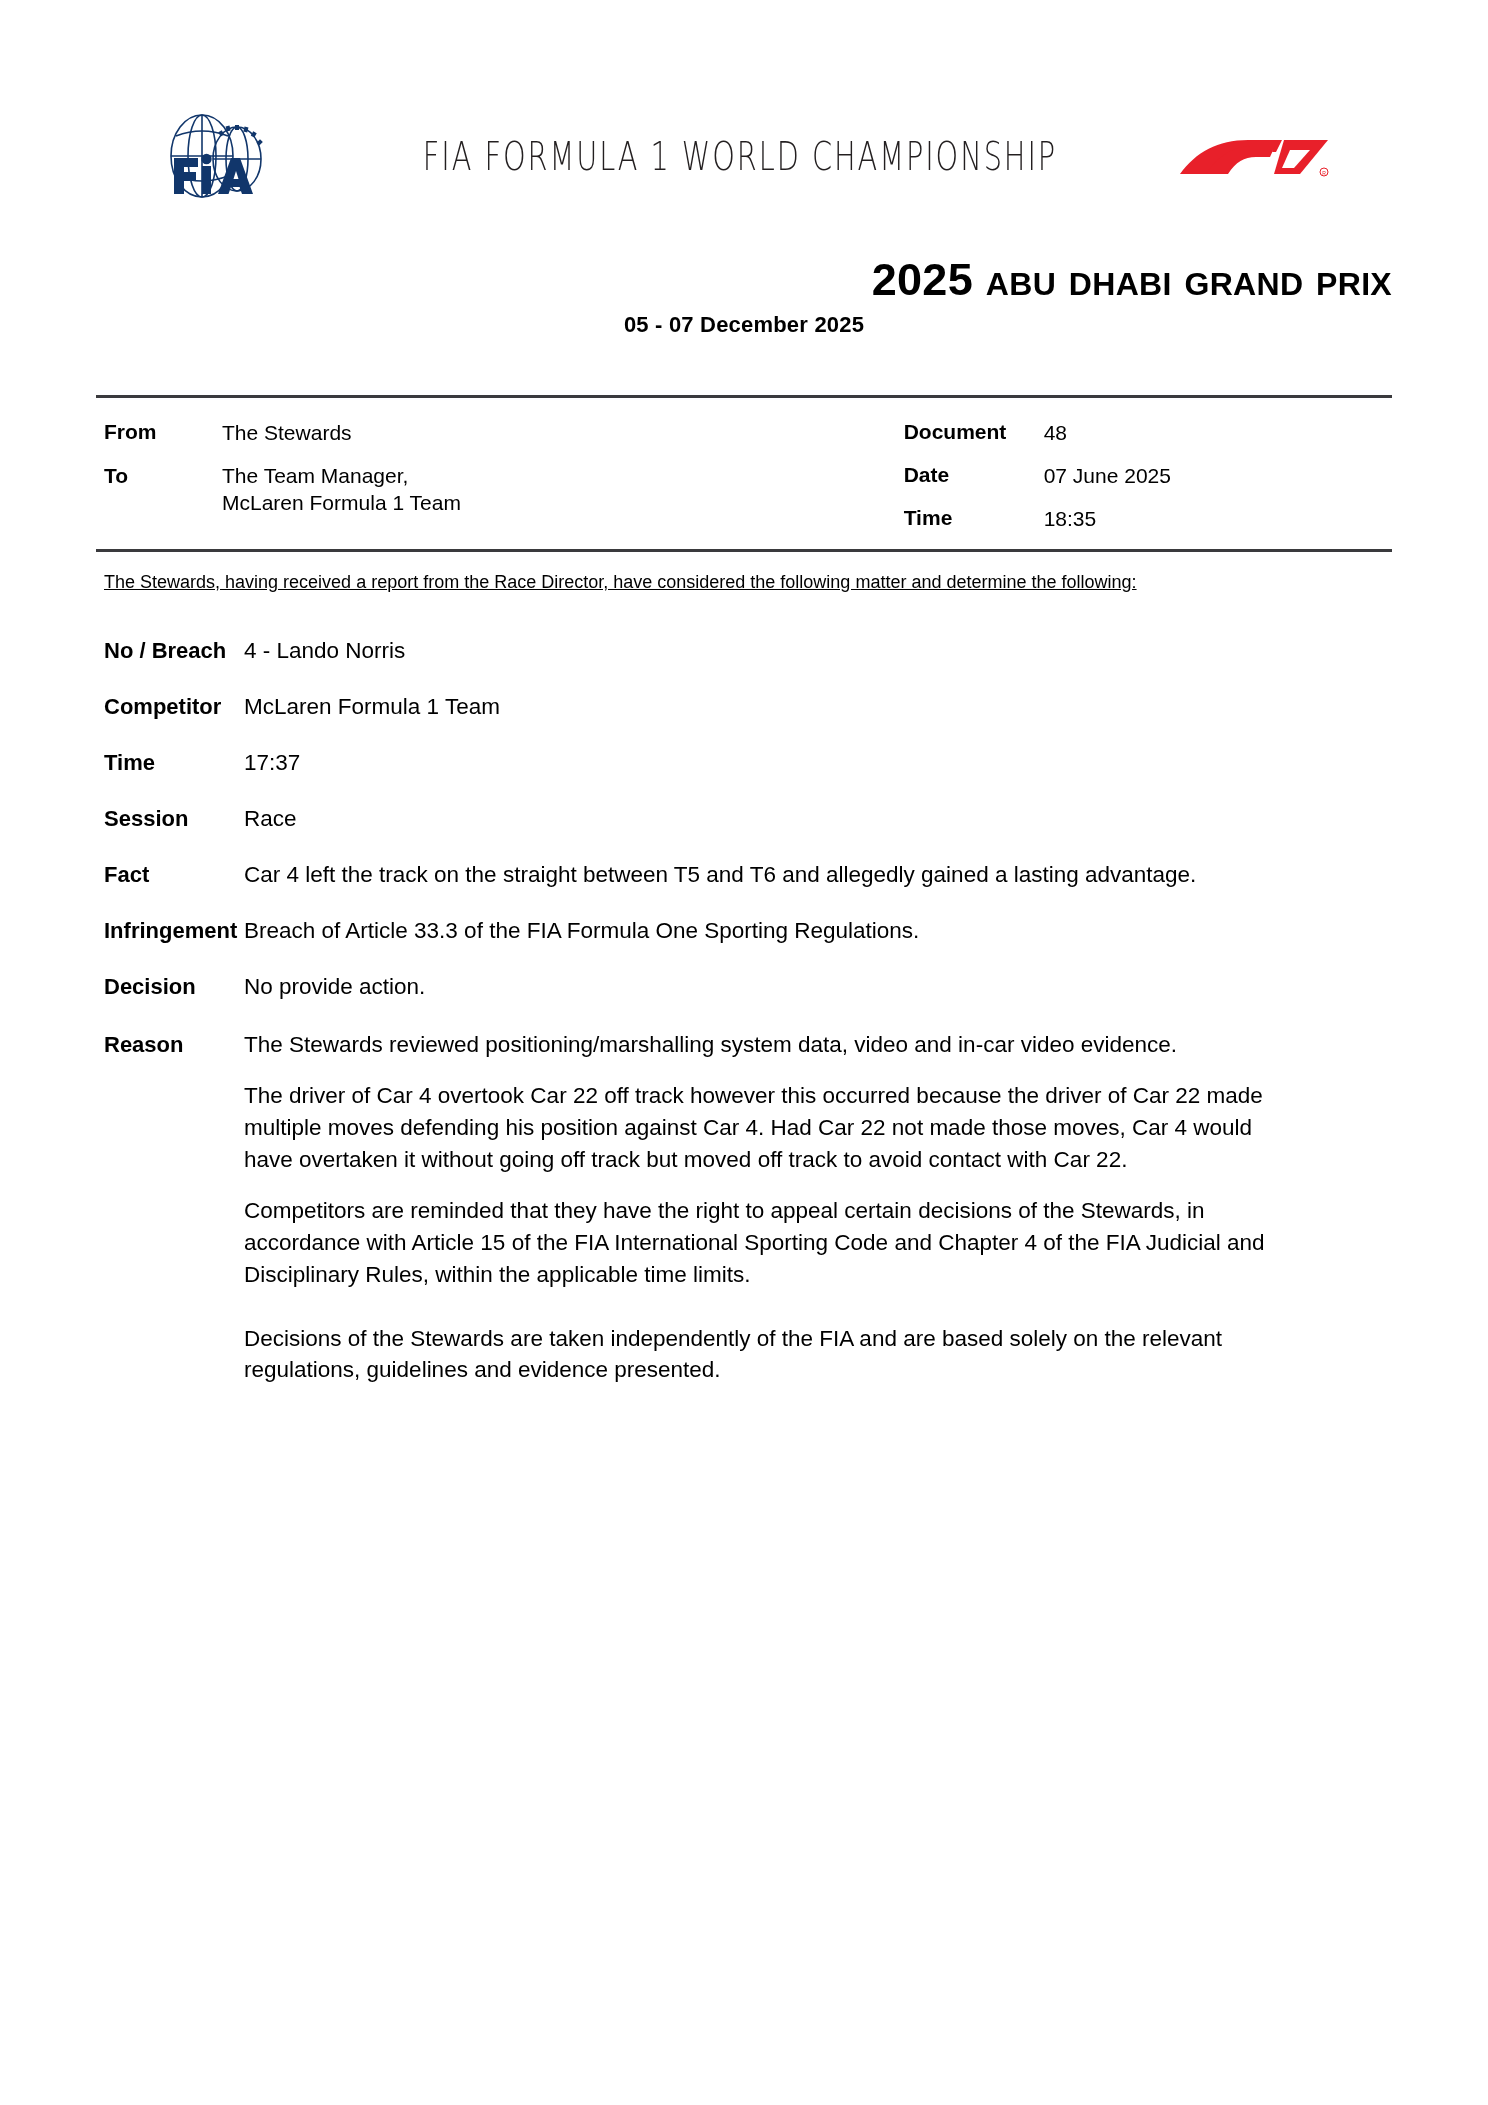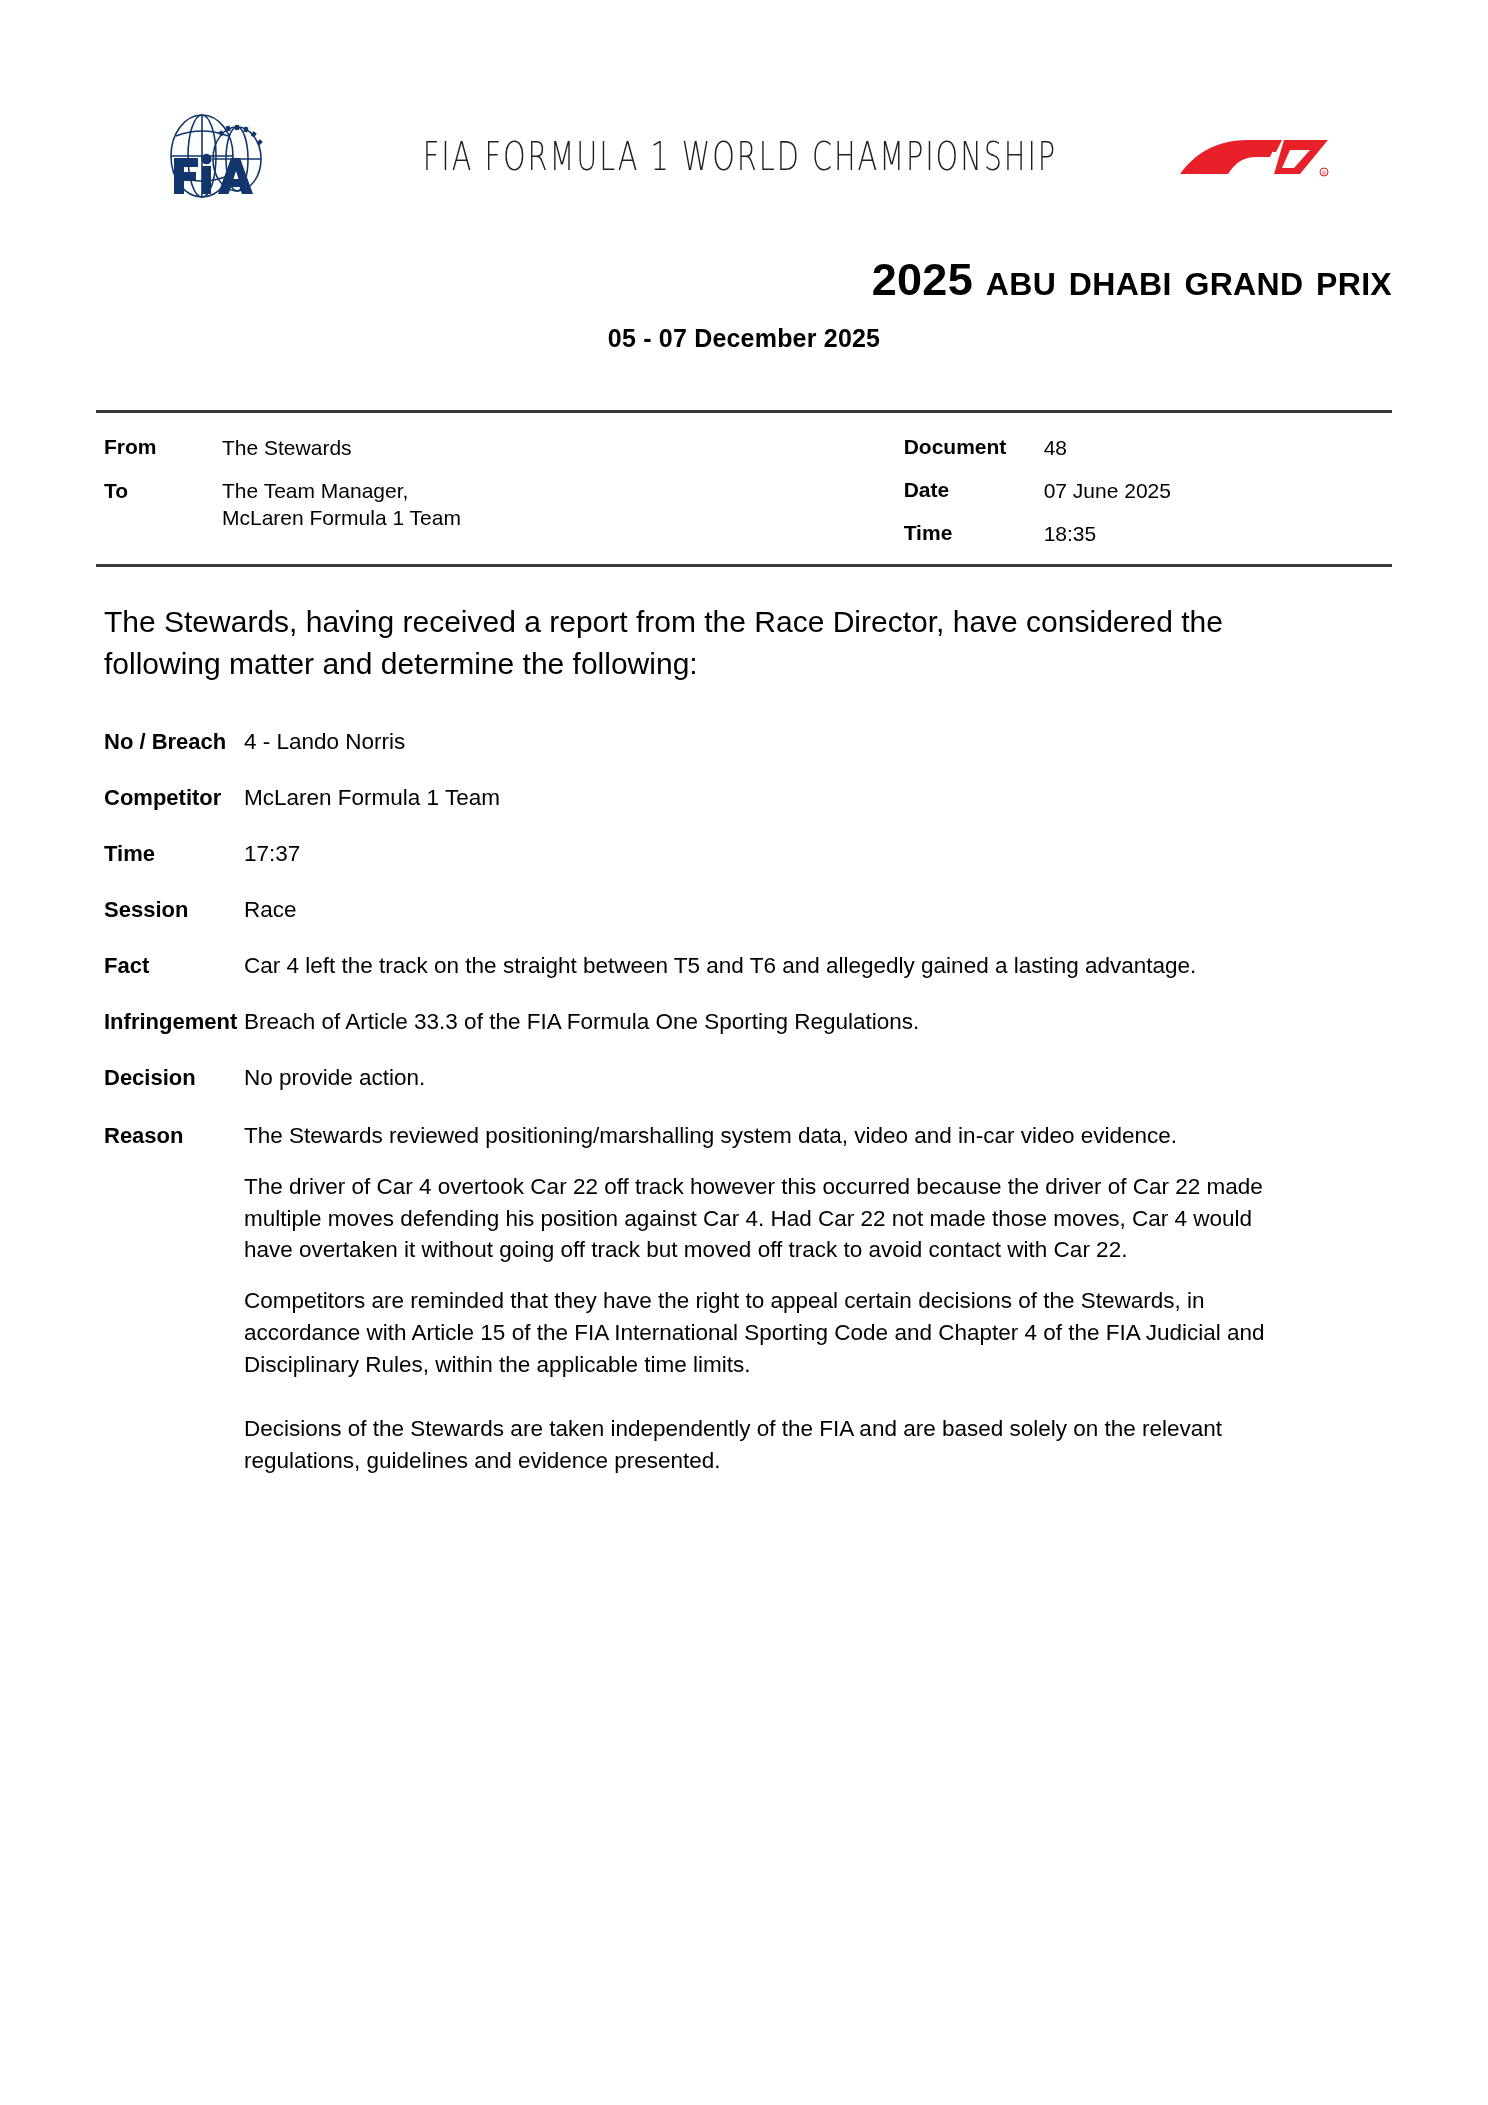--- a/index.html
+++ b/index.html
@@ -67,22 +67,22 @@
     margin-top: 40px;
     line-height: 1.05;
     font-family: "Liberation Sans", sans-serif;
   }
   .event-title .sc {
     font-size: 36px;
   }
   .event-dates {
     text-align: center;
     font-weight: bold;
-    font-size: 25px;
-    margin-top: 21px;
+    font-size: 22px;
+    margin-top: 9px;
     letter-spacing: 0.2px;
   }
 
   
   .rule {
     height: 3px;
     background: #3a3a3d;
     width: 100%;
   }
   .meta-wrap {
@@ -115,25 +115,26 @@
   .meta-left .meta-label { width: 118px; }
   .meta-right .meta-label { width: 140px; }
   .meta-value {
     font-size: 21px;
     line-height: 1.28;
   }
   .meta-left .meta-row.to .meta-label { padding-top: 1px; }
 
   
   .intro {
-    margin-top: 34px;
+    margin-top: 18px;
     padding-left: 8px;
-    font-size: 30px;
+    font-size: 18px;
     line-height: 1.42;
     max-width: 1160px;
+    text-decoration: underline;
   }
 
   .fields {
     margin-top: 40px;
     padding-left: 8px;
   }
   .field-row {
     display: flex;
     margin-bottom: 24px;
   }

